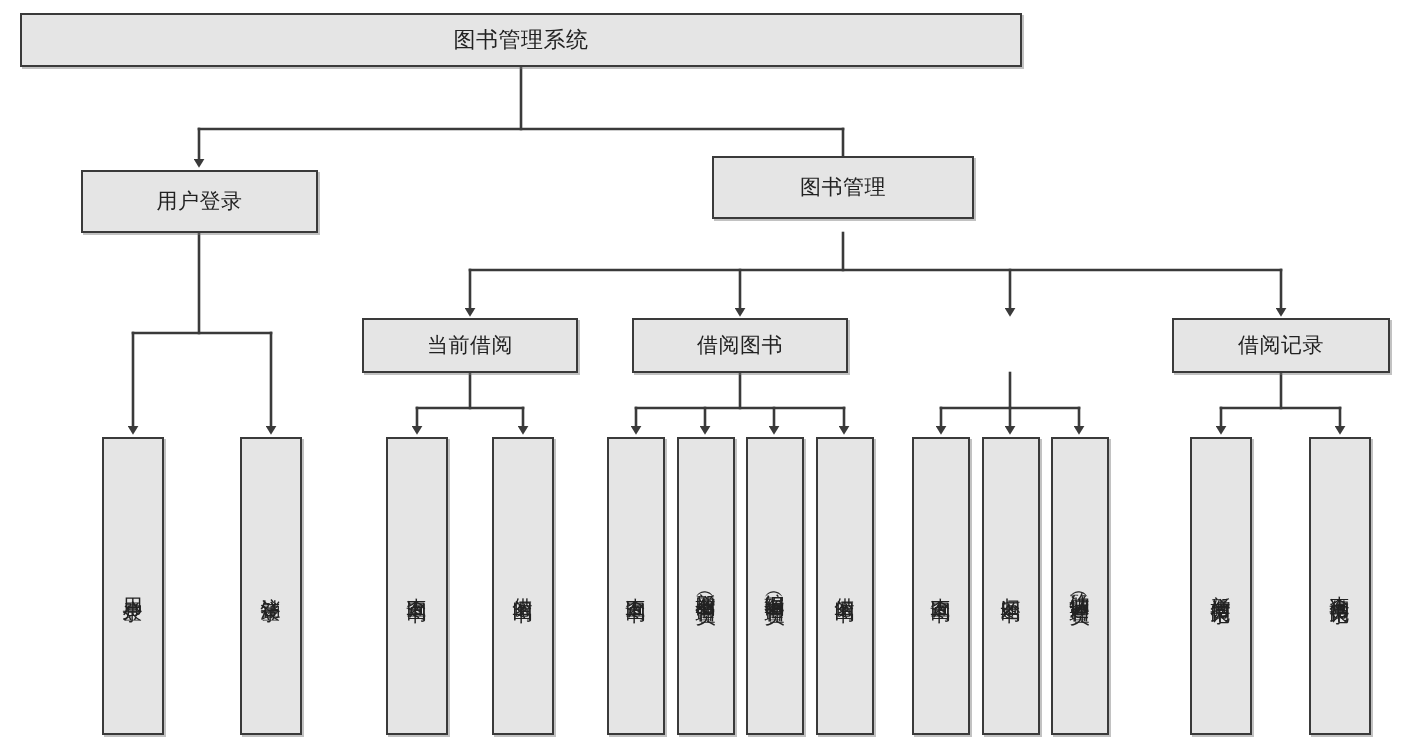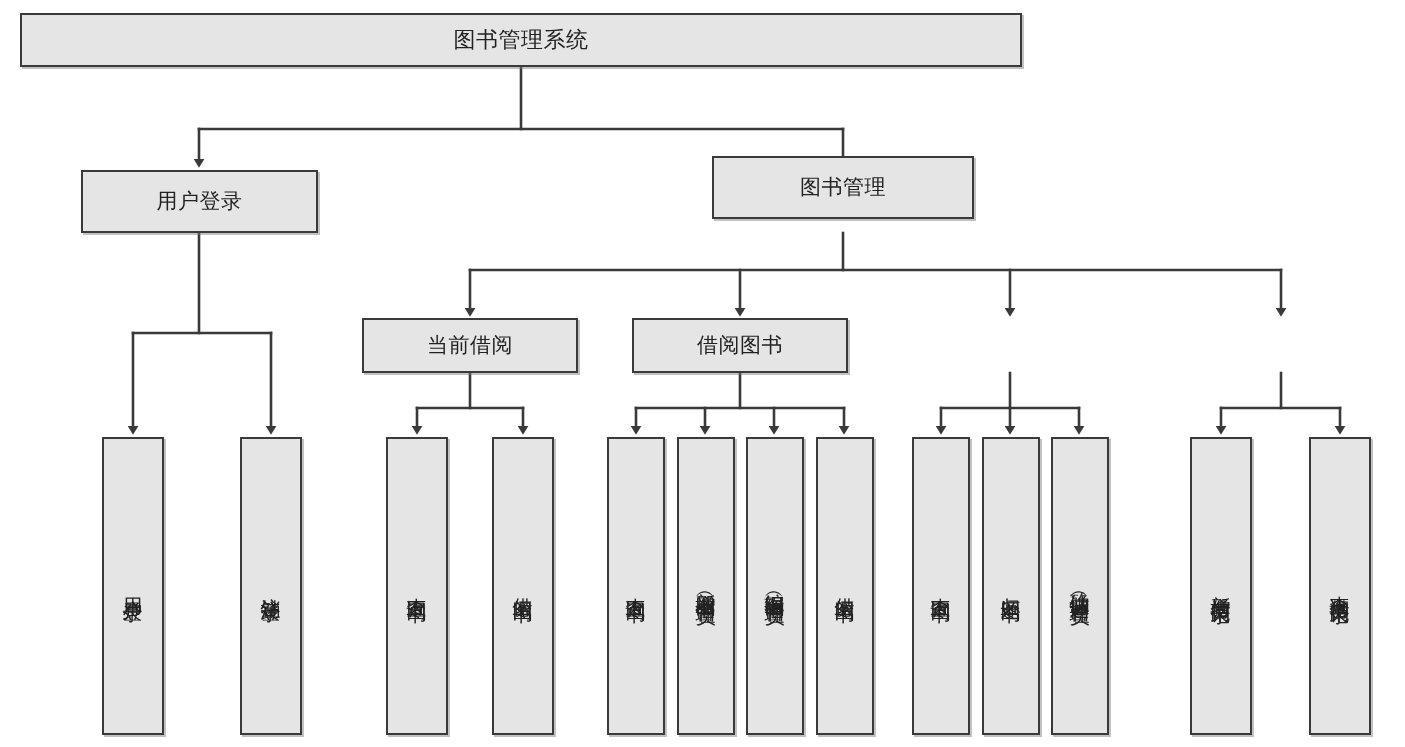--- a/index.html
+++ b/index.html
@@ -128,20 +128,23 @@
   <div class="node" style="left:712px; top:156px; width:262px; height:63px;">
     <span class="lbl">图书管理</span>
   </div>
 
   <div class="node" style="left:362px; top:318px; width:216px; height:55px;">
     <span class="lbl">当前借阅</span>
   </div>
   <div class="node" style="left:632px; top:318px; width:216px; height:55px;">
     <span class="lbl">借阅图书</span>
   </div>
+  <div class="node" style="left:1172px; top:318px; width:218px; height:55px;">
+    <span class="lbl">借阅记录</span>
+  </div>
 
   <div class="node leaf" style="left:102px; top:437px; width:62px; height:298px;">
     <span class="lbl">用户登录</span>
   </div>
   <div class="node leaf" style="left:240px; top:437px; width:62px; height:298px;">
     <span class="lbl">注销登录</span>
   </div>
 
   <div class="node leaf" style="left:386px; top:437px; width:62px; height:298px;">
     <span class="lbl">查询图书</span>

